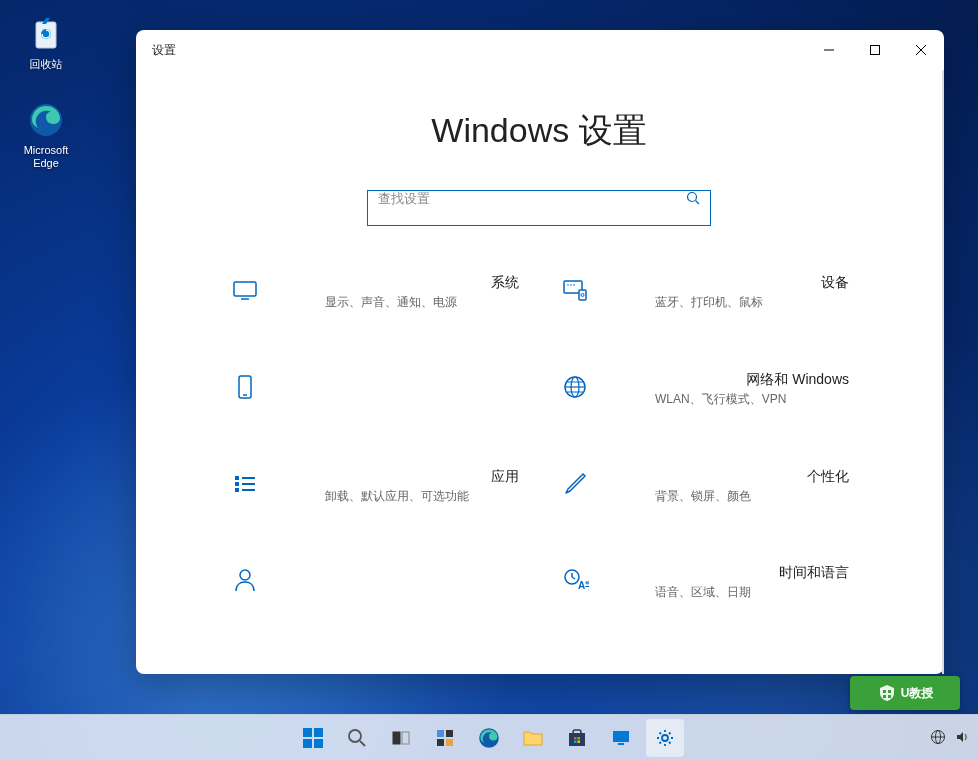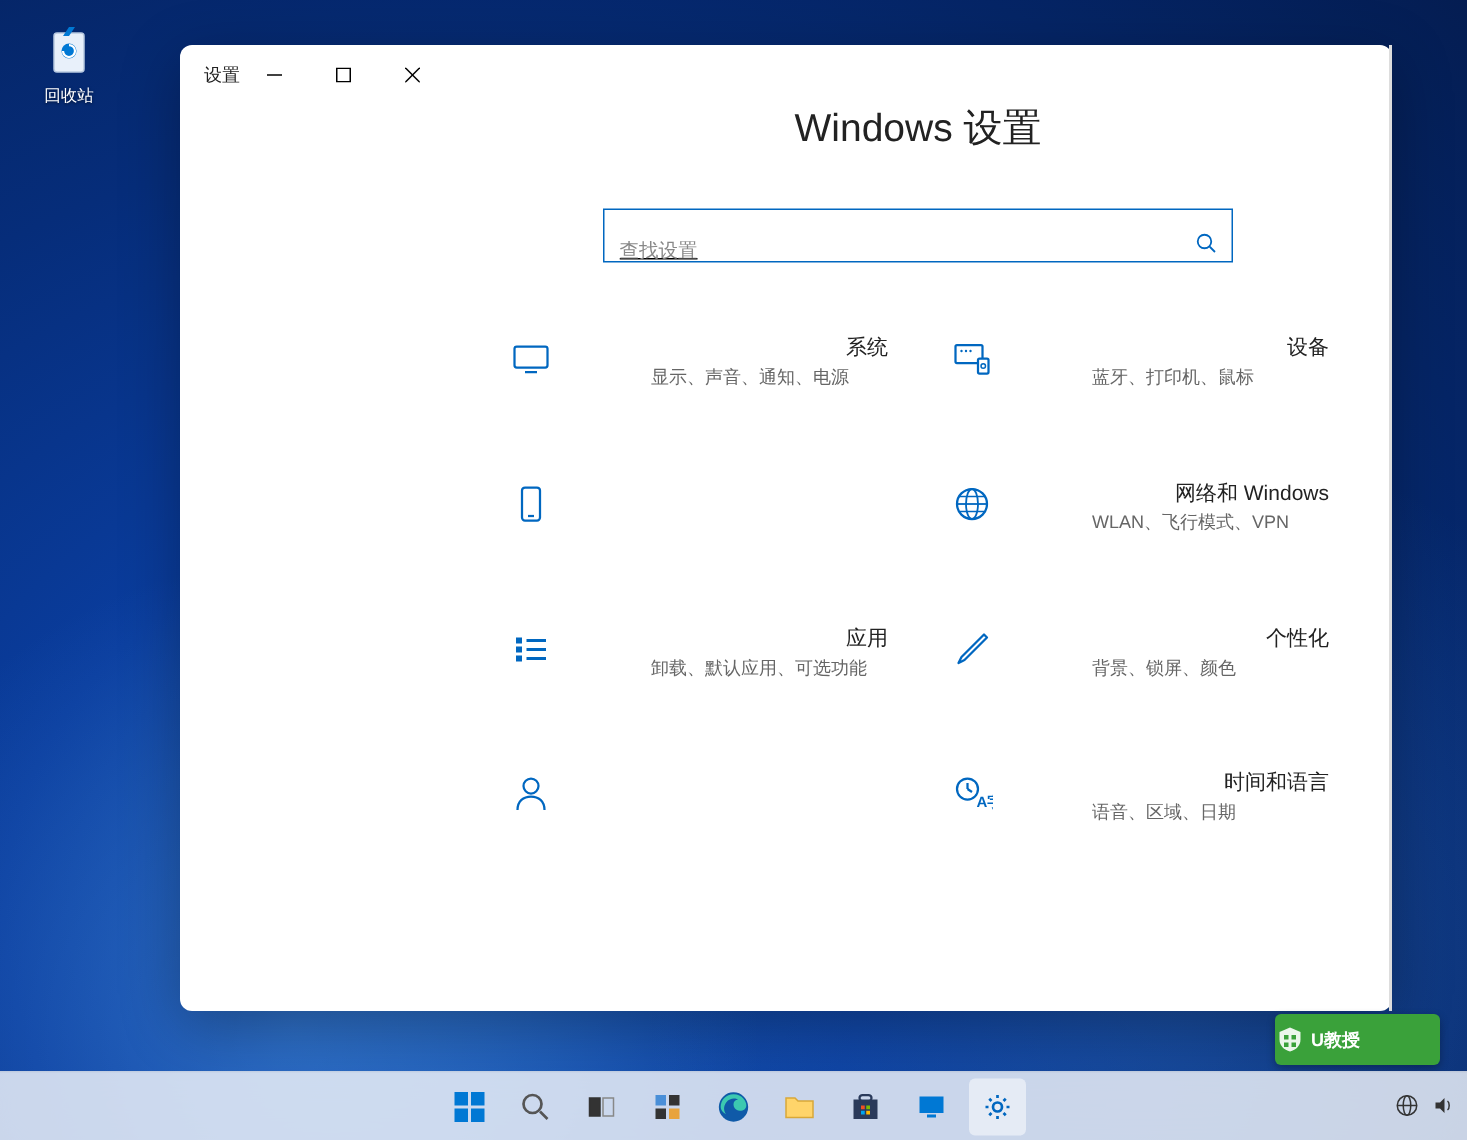--- a/index.html
+++ b/index.html
@@ -25,46 +25,45 @@
 .desktop-icon .icon-box {
   width: 40px; height: 40px; margin: 0 auto 4px;
   display: flex; align-items: center; justify-content: center;
 }
 .desktop-icon.recycle { top: 14px; left: 10px; }
 .desktop-icon.edge { top: 100px; left: 10px; }
 .desktop-icon .label { text-shadow: 0 1px 2px rgba(0,0,0,0.6); line-height: 1.2; }
 
 
 .window {
-  position: absolute; top: 30px; left: 120px; width: 808px; height: 644px;
+  position: absolute; top: 30px; left: 136px; width: 808px; height: 644px;
   background: #fff; border-radius: 8px; box-shadow: 0 10px 40px rgba(0,0,0,0.3);
-  display: flex; 
+  display: flex; flex-direction: column;
 }
 .titlebar {
   height: 40px; display: flex; align-items: center; padding: 0 0 0 16px;
   font-size: 12px; color: #222;
 }
 .titlebar-spacer { flex: 1; }
 .titlebar-btn {
   width: 46px; height: 36px; display: flex; align-items: center; justify-content: center;
   cursor: pointer; font-size: 12px;
 }
 
 .window-body {
   flex: 1; overflow: auto; padding: 20px 40px 40px;
   border-right: 2px solid #ddd;
 }
 .heading {
-  text-align: center; font-size: 26px; font-weight: 400; color: #222; margin: 18px 0 36px;
+  text-align: center; font-size: 34px; font-weight: 400; color: #222; margin: 18px 0 36px;
 }
 .search-wrap { display: flex; justify-content: center; margin-bottom: 48px; }
 .search {
-  width: 420px; height: 36px; border: 1px solid #0067c0; display: flex; align-items: flex-end;
+  width: 344px; height: 36px; border: 1px solid #0067c0; display: flex; align-items: flex-start;
   padding: 0 10px;
-  text-decoration: underline;
 }
 .search input {
   flex: 1; border: none; outline: none; font-size: 13px; color: #333;
 }
 .search input::placeholder { color: #888; }
 .search .search-icon { color: #0067c0; }
 
 .categories {
   display: grid; grid-template-columns: 1fr 1fr; gap: 60px 40px;
   max-width: 620px; margin: 0 auto;
@@ -92,38 +91,47 @@
   width: 38px; height: 38px; display: flex; align-items: center; justify-content: center;
   border-radius: 4px; cursor: pointer;
 }
 .taskbar-right {
   position: absolute; right: 8px; bottom: 0; height: 46px;
   display: flex; align-items: center; gap: 8px; color: #333; font-size: 11px;
 }
 .watermark {
   position: absolute; right: 18px; bottom: 50px; width: 110px; height: 34px;
   background: #3aa13a; border-radius: 4px; color: #fff; font-size: 12px;
-  display: flex; align-items: center; font-weight: 600;
+  display: flex; align-items: center; justify-content: center; font-weight: 600;
   box-shadow: 0 2px 6px rgba(0,0,0,0.3);
 }
 </style>
 </head>
 <body>
 
 <div class="desktop">
   <div class="desktop-icon recycle">
     <div class="icon-box">
       <svg width="36" height="36" viewBox="0 0 36 36">
           <rect x="8" y="6" width="20" height="26" rx="2" fill="#e8f0fa" stroke="#b8c9e0"></rect>
           <path d="M14 8 L18 2 L22 2 L18 8 Z" fill="#0078d4"></path>
           <circle cx="18" cy="18" r="5" fill="#0078d4"></circle>
           <path d="M18 14 a4 4 0 1 1 -4 4" stroke="#fff" stroke-width="1.5" fill="none"></path>
         </svg>
     </div>
     <div class="label">回收站</div>
+  </div>
+  <div class="desktop-icon edge">
+    <div class="icon-box">
+      <svg width="36" height="36" viewBox="0 0 36 36">
+          <circle cx="18" cy="18" r="16" fill="#0f5aa8"></circle>
+          <path d="M4 18 C4 10 10 4 18 4 C28 4 32 12 32 16 C32 20 29 22 25 22 C20 22 18 18 18 15 C18 12 20 10 23 10 C20 8 14 8 10 13 C7 17 7 22 10 26 C6 24 4 21 4 18 Z" fill="#3cc9b0"></path>
+        </svg>
+    </div>
+    <div class="label">Microsoft Edge</div>
   </div>
 
   <div class="window">
     <div class="titlebar">
       <span>设置</span>
       <div class="titlebar-spacer"></div>
       <div class="titlebar-btn">
         <svg width="10" height="10">
             <line x1="0" y1="5" x2="10" y2="5" stroke="#000"></line>
           </svg>

